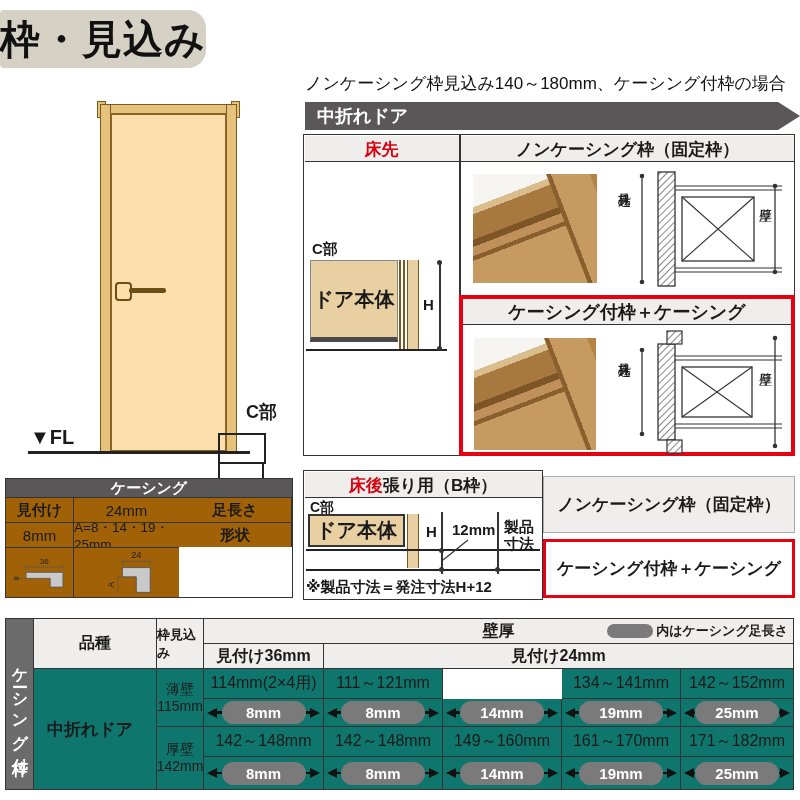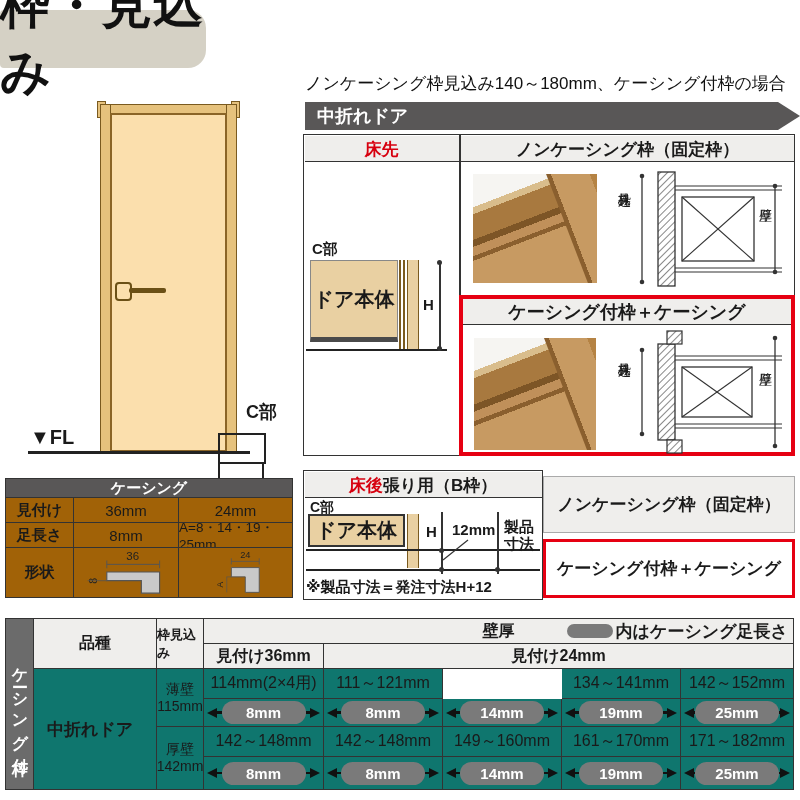--- a/index.html
+++ b/index.html
@@ -8,21 +8,21 @@
     position:relative; width:800px; height:800px; background:#fff;
     font-family:"Liberation Sans","DejaVu Sans",sans-serif; color:#1a1a1a;
     overflow:hidden;
   }
   .abs { position:absolute; }
   .bold { font-weight:bold; }
   .ctr { display:flex; align-items:center; justify-content:center; }
   .red-text { color:#d7000f; }
   
   .title-badge { left:0; top:10px; width:206px; height:58px; background:#d5d1c5;
-    border-radius:4px 18px 18px 4px; font-size:50px; font-weight:bold; color:#111;
+    border-radius:4px 18px 18px 4px; font-size:40px; font-weight:bold; color:#111;
     display:flex; align-items:center; justify-content:center; letter-spacing:1px; }
   
   .door-jamb { background:#e6c27d; border:1.5px solid #7a5a1f; }
   .door-panel { background:#fbdfad; border:2px solid #8a6426; }
   .hline { background:#222; }
   .vline { background:#333; }
   .dot { width:5px; height:5px; border-radius:50%; background:#333; }
   .tanbox { background:#e9d0a2; }
   
   .banner { left:305px; top:102px; width:495px; height:28px; background:#595757;
@@ -67,21 +67,21 @@
   .sidebar { grid-row:1/7; grid-column:1; background:#6b6b6b; color:#fff;
     display:flex; align-items:center; justify-content:center; border-right:1px solid #333; }
   .sidebar span { writing-mode:vertical-rl; text-orientation:upright; font-weight:bold;
     font-size:16px; letter-spacing:3px; }
   .pillcell { padding:0 3px; }
   .arr-line { flex:1; height:2.2px; background:#111; }
   .tri-l { width:0; height:0; border-top:5.5px solid transparent; border-bottom:5.5px solid transparent; border-right:10px solid #111; }
   .tri-r { width:0; height:0; border-top:5.5px solid transparent; border-bottom:5.5px solid transparent; border-left:10px solid #111; }
   .pill { min-width:84px; height:23px; border-radius:12px; background:#7a7a7a; color:#fff;
     font-weight:bold; font-size:15px; display:flex; align-items:center; justify-content:center; }
-  .legend { position:absolute; right:5px; top:0; height:100%; display:flex; align-items:center; gap:3px; font-size:17px; font-weight:bold; }
+  .legend { position:absolute; right:5px; top:0; height:100%; display:flex; align-items:center; gap:3px; font-size:13px; font-weight:bold; }
   .pill-mini { width:46px; height:14px; border-radius:7px; background:#7a7a7a; }
   .wall-title { position:absolute; left:0; right:0; text-align:center; }
   svg text { font-family:"Liberation Sans","DejaVu Sans",sans-serif; }
 </style>
 </head>
 <body>
 
 <div id="canvas">
 
   <div class="abs title-badge">枠・見込み</div>
@@ -191,21 +191,20 @@
       <line x1="141" y1="8" x2="141" y2="116" stroke="#333" stroke-width="1.3"></line>
       <circle cx="141" cy="8" r="2.3" fill="#333"></circle>
         <circle cx="141" cy="116" r="2.3" fill="#333"></circle>
     </svg>
     <div class="abs vtext" style="left:144px;top:32px;height:62px;display:flex;align-items:center;">壁厚</div>
   </div>
 
   <div class="abs" id="ctable">
     <div class="tt">ケーシング</div>
     <div class="cc bold">見付け</div>
-    <div class="cc">36mm</div>
     <div class="cc nbr">24mm</div>
     <div class="cc bold">足長さ</div>
     <div class="cc">8mm</div>
     <div class="cc nbr" style="font-size:13.5px;">A=8・14・19・25mm</div>
     <div class="cc bold">形状</div>
     <div class="cc">
       <svg width="100" height="48" viewBox="0 0 100 50">
         <text x="57" y="11" text-anchor="middle" font-size="12" fill="#222">36</text>
         <line x1="30" y1="16" x2="85" y2="16" stroke="#555" stroke-width="1"></line>
         <line x1="30" y1="12" x2="30" y2="20" stroke="#555" stroke-width="1"></line>

